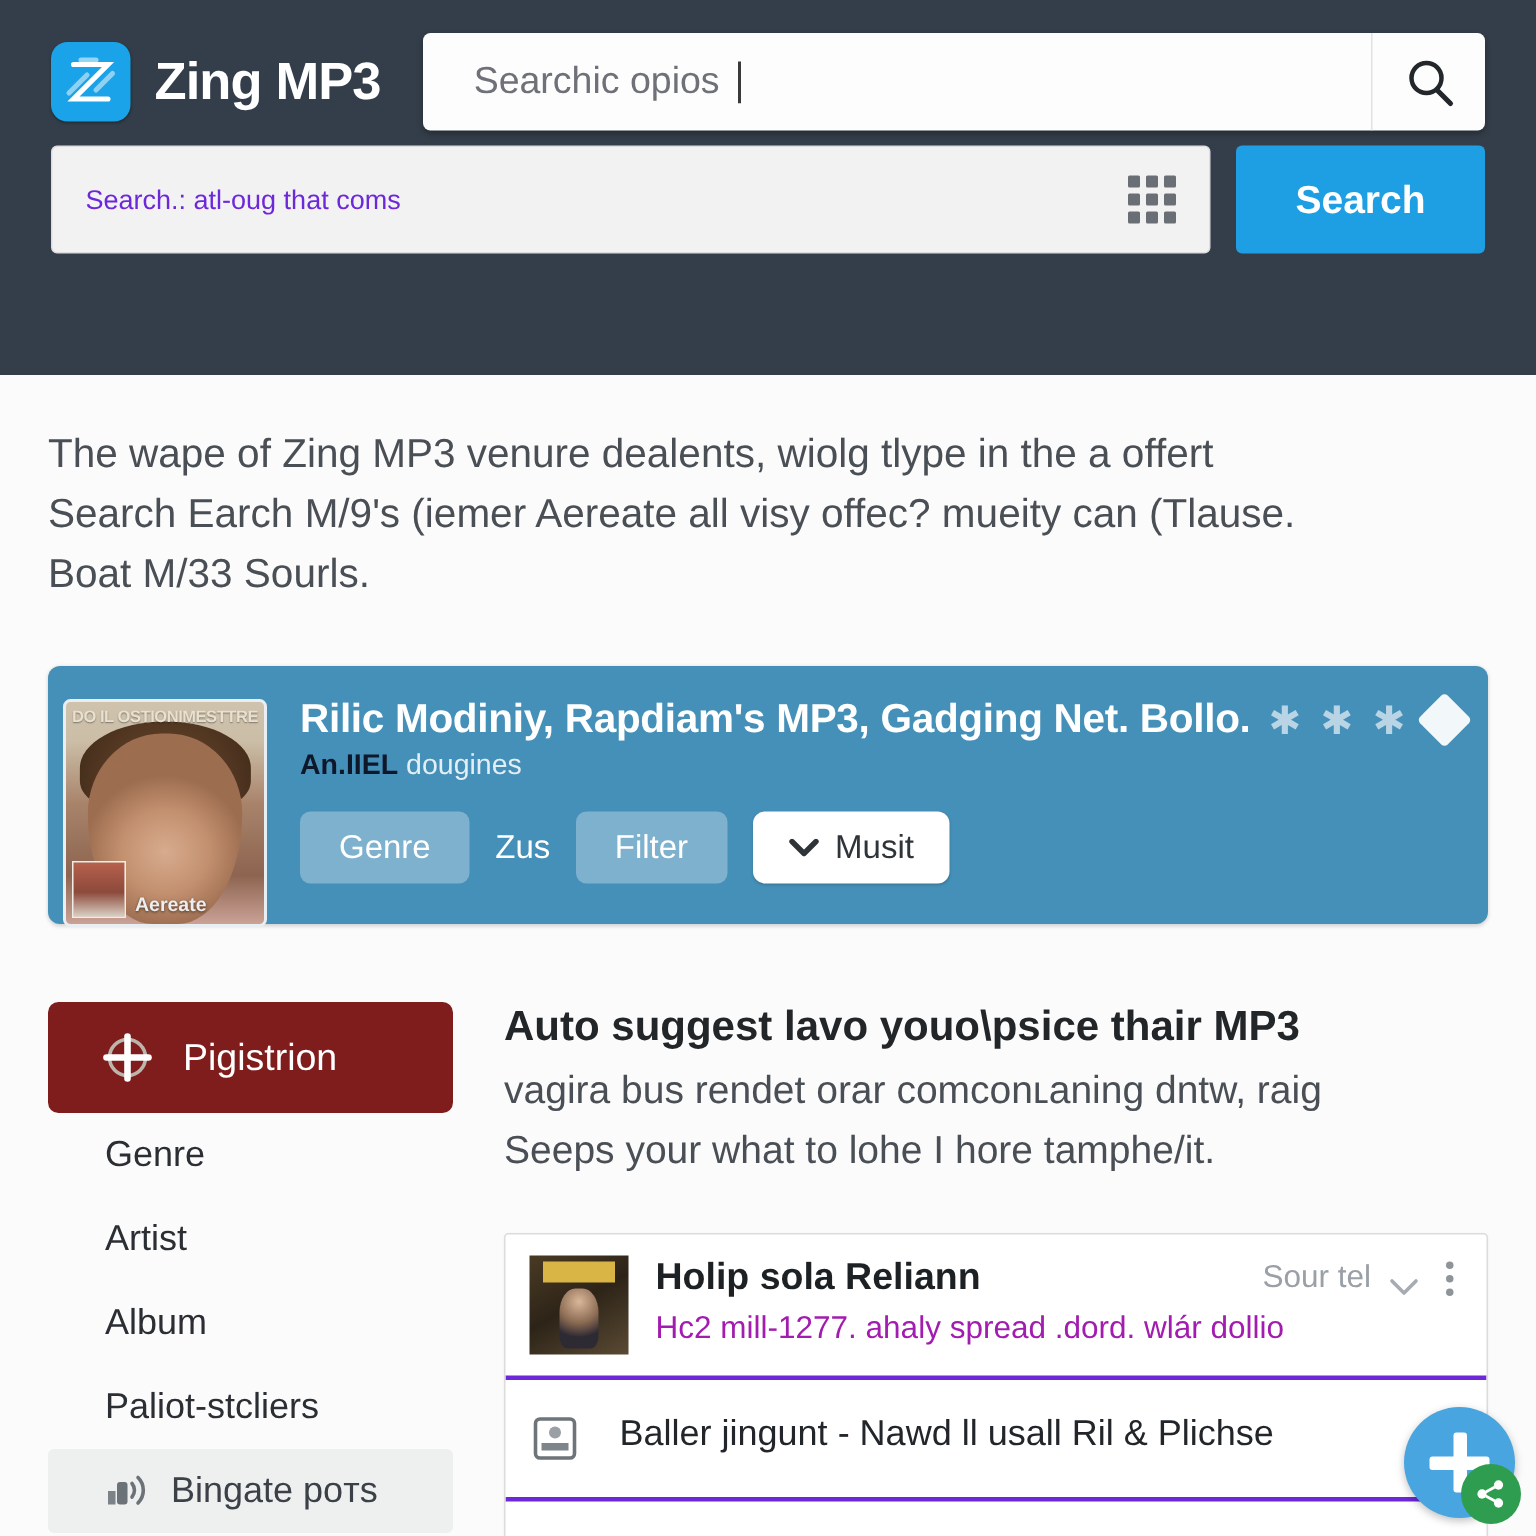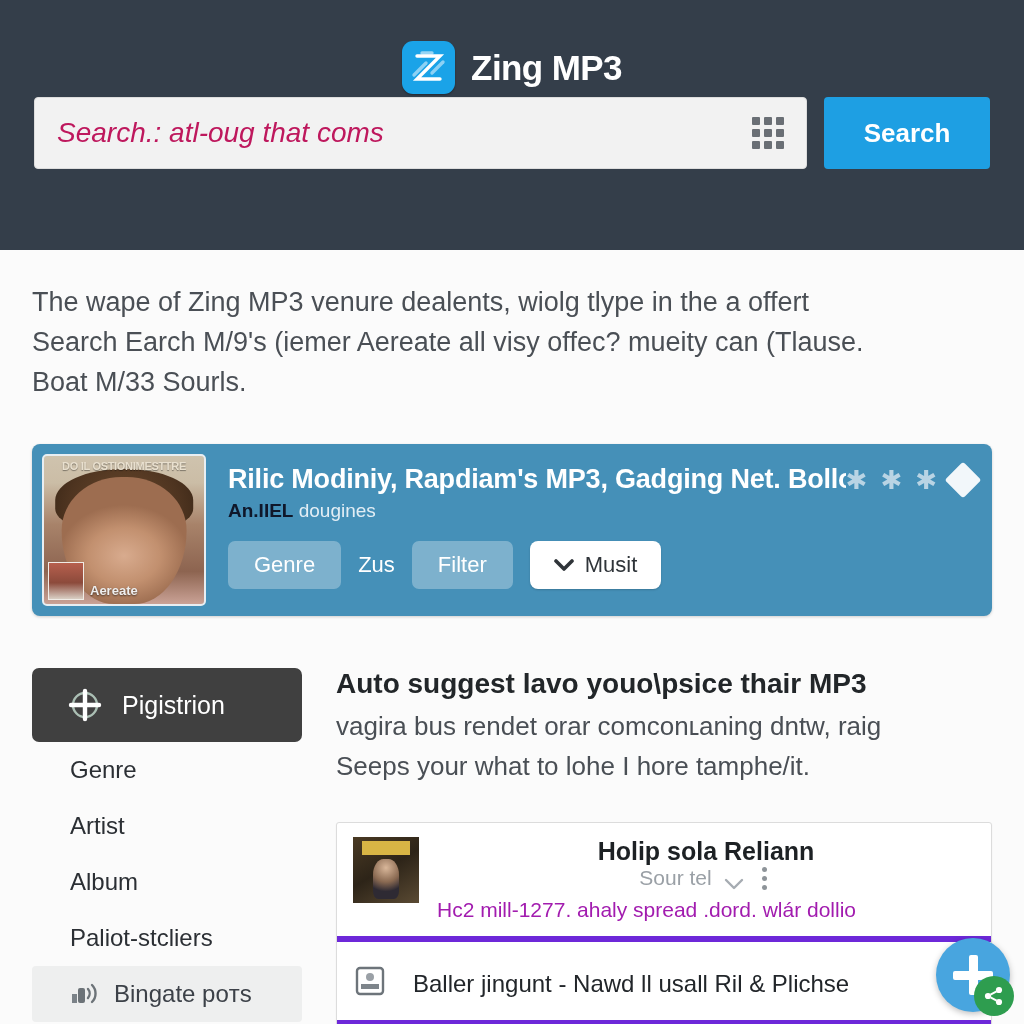--- a/index.html
+++ b/index.html
@@ -21,21 +21,20 @@
     position: relative;
     height: 250px;
     background: #343e4a;
     padding: 0 34px;
   }
   .header-row-1 {
     display: flex;
     align-items: center;
     padding-top: 41px;
     height: 68px;
-    flex-direction: column;
   }
   .logo-wrap { display: flex; align-items: center; flex: 0 0 auto; }
   .logo-mark {
     width: 53px; height: 53px;
     background: #1aa3e8;
     border-radius: 11px;
     position: relative;
     flex: 0 0 auto;
     box-shadow: 0 1px 2px rgba(0,0,0,.35);
   }
@@ -92,25 +91,24 @@
     flex: 1 1 auto;
     background: #f2f2f2;
     border: 1px solid #dddddd;
     border-radius: 4px;
     display: flex;
     align-items: center;
     padding: 0 22px;
   }
   .searchbar-main-placeholder {
     flex: 1 1 auto;
-    font-size: 28px;
-    color: #be185d;
-    white-space: nowrap;
-    overflow: hidden;
-    font-style: italic;
+    font-size: 18px;
+    color: #6d28d9;
+    white-space: nowrap;
+    overflow: hidden;
   }
   .grid-icon {
     flex: 0 0 auto;
     width: 32px; height: 32px;
     display: grid;
     grid-template-columns: repeat(3, 1fr);
     grid-template-rows: repeat(3, 1fr);
     gap: 4px;
   }
   .grid-icon i { background: #6a6f75; border-radius: 1px; display: block; }
@@ -142,26 +140,27 @@
     background: #4590b8;
     border-radius: 8px;
     height: 172px;
     display: flex;
     align-items: flex-start;
     padding: 10px;
     box-shadow: 0 1px 3px rgba(0,0,0,.18);
   }
   .card-thumb {
     flex: 0 0 auto;
-    width: 164px; height: 152px;
+    width: 136px; height: 152px;
     border-radius: 5px;
     background: linear-gradient(#cfc3ae 0%, #cbbda6 18%, #a8836a 46%, #8d6450 78%, #caa296 100%);
     position: relative;
     overflow: hidden;
     border: 2px solid #e8eef2;
+    margin-top: 12px;
   }
   .thumb-face {
     position: absolute; left: 50%; top: 14%;
     transform: translateX(-50%);
     width: 78%; height: 86%;
     background: radial-gradient(ellipse 52% 40% at 50% 62%, #d8ab8e 0%, #c2906f 55%, #9d6d50 100%);
     border-radius: 48% 48% 42% 42% / 42% 42% 58% 58%;
   }
   .thumb-hair {
     position: absolute; left: 50%; top: 9%;
@@ -250,21 +249,21 @@
 
   
   .lower {
     display: flex;
     margin-top: 52px;
     padding: 0 32px;
     align-items: flex-start;
   }
   .sidebar { flex: 0 0 270px; }
   .reg-button {
-    background: #404040;
+    background: #7f1d1d;
     border-radius: 7px;
     height: 74px;
     display: flex; align-items: center;
     padding-left: 36px;
     gap: 20px;
     color: #ffffff;
     font-size: 25px;
     cursor: pointer;
   }
   .nav-item {
@@ -319,42 +318,42 @@
     background: #d8b545;
   }
   .list-head-thumb::after {
     content: "";
     position: absolute; left: 30%; top: 34%;
     width: 40%; height: 60%;
     background: radial-gradient(circle at 50% 22%, #d9b79a 0%, #8a6a52 42%, #2e2a33 70%);
     border-radius: 40% 40% 20% 20%;
   }
   .list-head-body { flex: 1 1 auto; padding-left: 18px; min-width: 0; }
-  .list-head-title-row { display: flex; align-items: center; flex-direction: column; }
+  .list-head-title-row { display: flex; align-items: center; }
   .list-head-title {
     flex: 1 1 auto;
     font-size: 25px; font-weight: bold; color: #1d2124;
     white-space: nowrap; overflow: hidden;
   }
   .list-head-meta {
     flex: 0 0 auto;
     display: flex; align-items: flex-end; gap: 12px;
     color: #9aa0a6; font-size: 21px;
   }
   .kebab { display: flex; flex-direction: column; gap: 4px; padding: 0 6px; cursor: pointer; }
   .kebab i { width: 5px; height: 5px; border-radius: 50%; background: #8e9499; display: block; }
   .list-head-sub {
     font-size: 21px; color: #a21caf; margin-top: 8px;
     white-space: nowrap; overflow: hidden;
   }
   .list-row {
-    display: flex; align-items: flex-end;
+    display: flex; align-items: flex-start;
     gap: 26px;
     padding: 22px 16px;
-    border-top: 6px solid #6d28d9;
+    border-top: 3px solid #6d28d9;
     cursor: pointer;
   }
   .list-row .row-label {
     font-size: 24px; color: #22262a;
     white-space: nowrap; overflow: hidden;
   }
 
   
   .fab {
     position: absolute;

